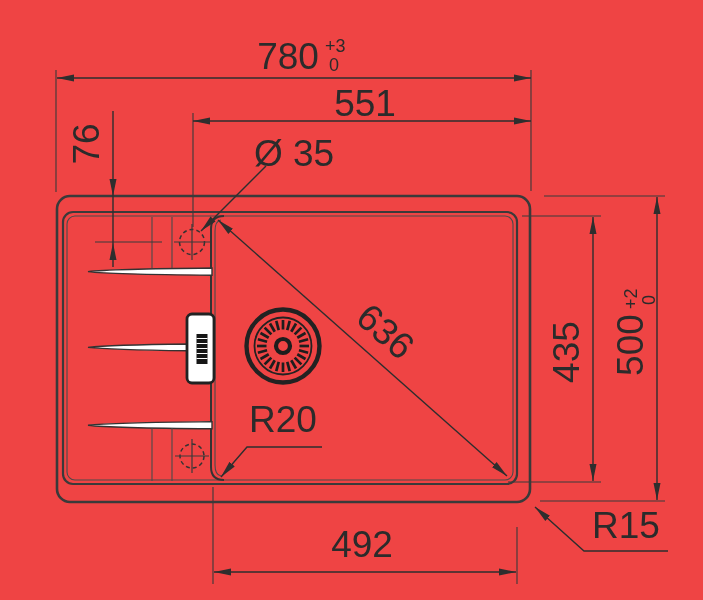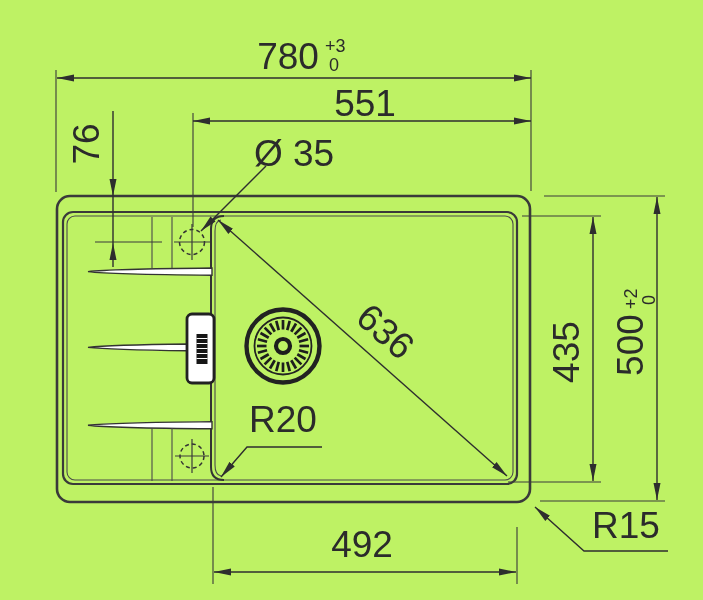--- a/index.html
+++ b/index.html
@@ -1,16 +1,16 @@
 <!DOCTYPE html>
 <html><head>
 <meta charset="utf-8">
 <style>
   html,body{margin:0;padding:0;background:#ffffff;}
-  .stage{position:relative;width:703px;height:600px;background:#bef264;overflow:hidden;
+  .stage{position:relative;width:703px;height:600px;background:#ef4444;overflow:hidden;
          font-family:"Liberation Sans", sans-serif;}
   svg{display:block;}
   svg text{fill:#2b2b2b;font-family:"Liberation Sans", sans-serif;}
   .dim-txt{font-size:37px;}
   .tol-txt{font-size:18px;}
   .dimline{stroke:#2e2e2e;stroke-width:1.4;fill:none;}
   .extline{stroke:#3a3a3a;stroke-width:1.1;fill:none;}
   .outline-heavy{stroke:#3a3a3a;stroke-width:2.6;fill:none;}
   .outline-med{stroke:#3a3a3a;stroke-width:2.2;fill:none;}
   .outline-thin{stroke:#4a4a4a;stroke-width:1.1;fill:none;}

